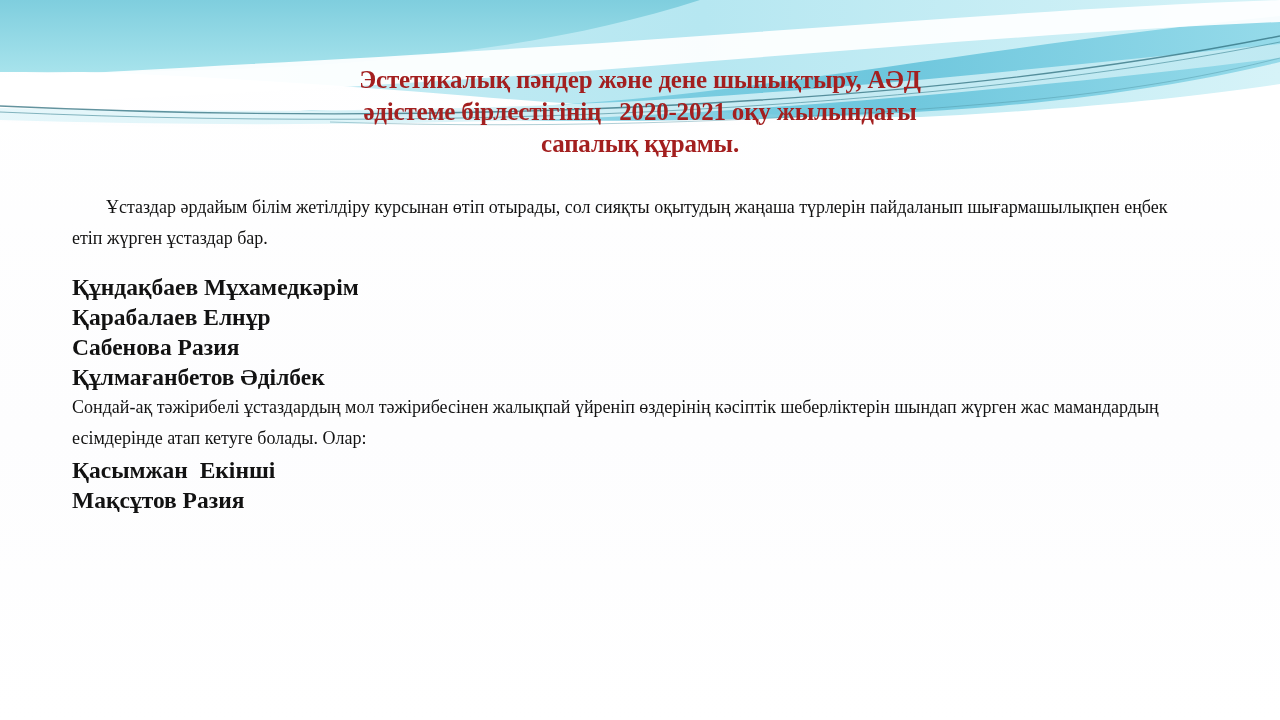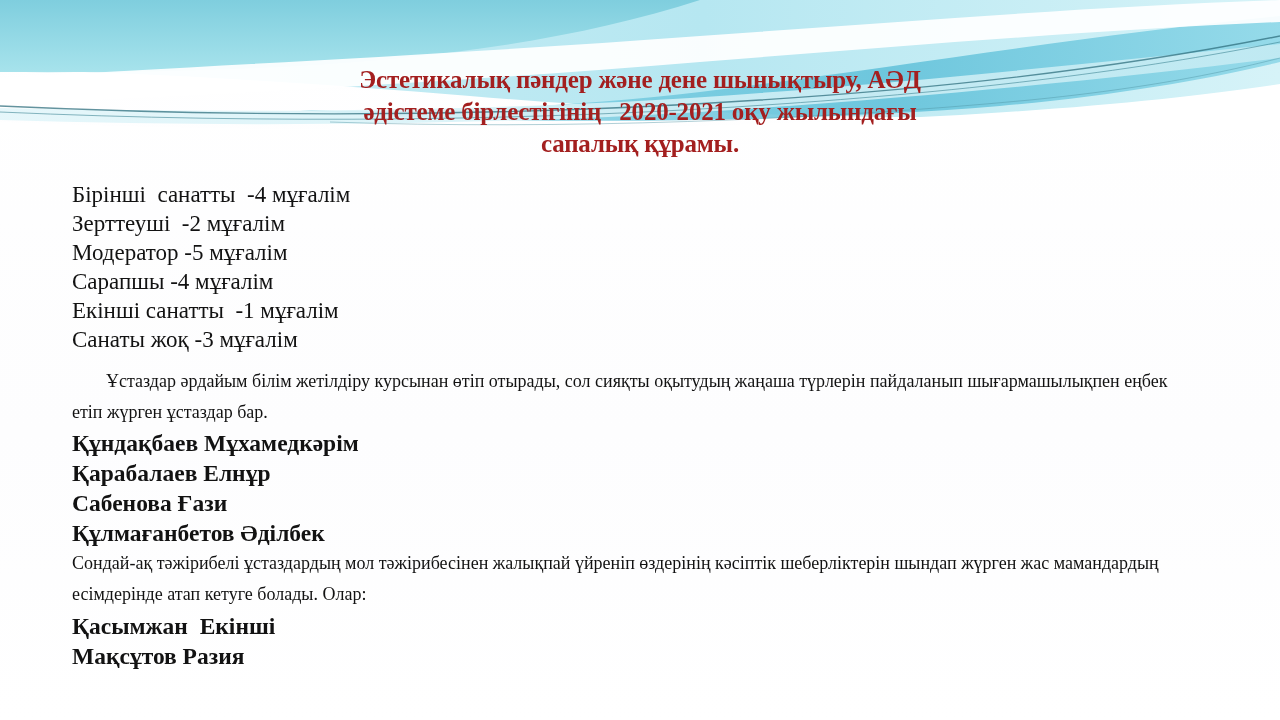--- a/index.html
+++ b/index.html
@@ -89,21 +89,21 @@
   }
 
   .name-line {
     font-size: 23.5px;
     line-height: 30px;
     font-weight: bold;
     color: #121212;
     white-space: pre;
   }
 
-  .names-group-1 { margin-top: 0; }
+  .names-group-1 { margin-top: 18px; }
   .names-group-2 { margin-top: 1px; }
 </style>
 </head>
 <body>
 
 <div id="slide">
 
   <div id="banner">
     <svg viewBox="0 0 1280 130" preserveAspectRatio="none" xmlns="http://www.w3.org/2000/svg">
       <defs>
@@ -146,35 +146,27 @@
   </div>
 
   <div id="title-block">
     <div class="title-line">Эстетикалық пәндер және дене шынықтыру, АӘД</div>
     <div class="title-line">әдістеме бірлестігінің   2020-2021 оқу жылындағы</div>
     <div class="title-line">сапалық құрамы.</div>
   </div>
 
   <div id="body-block">
 
-    <div>
-      <div class="stat-line">Бірінші  санатты  -4 мұғалім</div>
-      <div class="stat-line">Зерттеуші  -2 мұғалім</div>
-      <div class="stat-line">Модератор -5 мұғалім</div>
-      <div class="stat-line">Сарапшы -4 мұғалім</div>
-      <div class="stat-line">Екінші санатты  -1 мұғалім</div>
-      <div class="stat-line">Санаты жоқ -3 мұғалім</div>
-    </div>
 
     <p class="para" id="para-1">Ұстаздар әрдайым білім жетілдіру курсынан өтіп отырады, сол сияқты оқытудың жаңаша түрлерін пайдаланып   шығармашылықпен еңбек етіп жүрген ұстаздар бар.</p>
 
     <div class="names-group-1">
       <div class="name-line">Құндақбаев Мұхамедкәрім</div>
       <div class="name-line">Қарабалаев Елнұр</div>
-      <div class="name-line">Сабенова Ғази</div>
+      <div class="name-line">Сабенова Разия</div>
       <div class="name-line">Құлмағанбетов Әділбек</div>
     </div>
 
     <p class="para" id="para-2">Сондай-ақ тәжірибелі ұстаздардың мол тәжірибесінен жалықпай үйреніп өздерінің кәсіптік шеберліктерін шындап жүрген жас мамандардың есімдерінде атап кетуге болады. Олар:</p>
 
     <div class="names-group-2">
       <div class="name-line">Қасымжан  Екінші</div>
       <div class="name-line">Мақсұтов Разия</div>
     </div>
 

